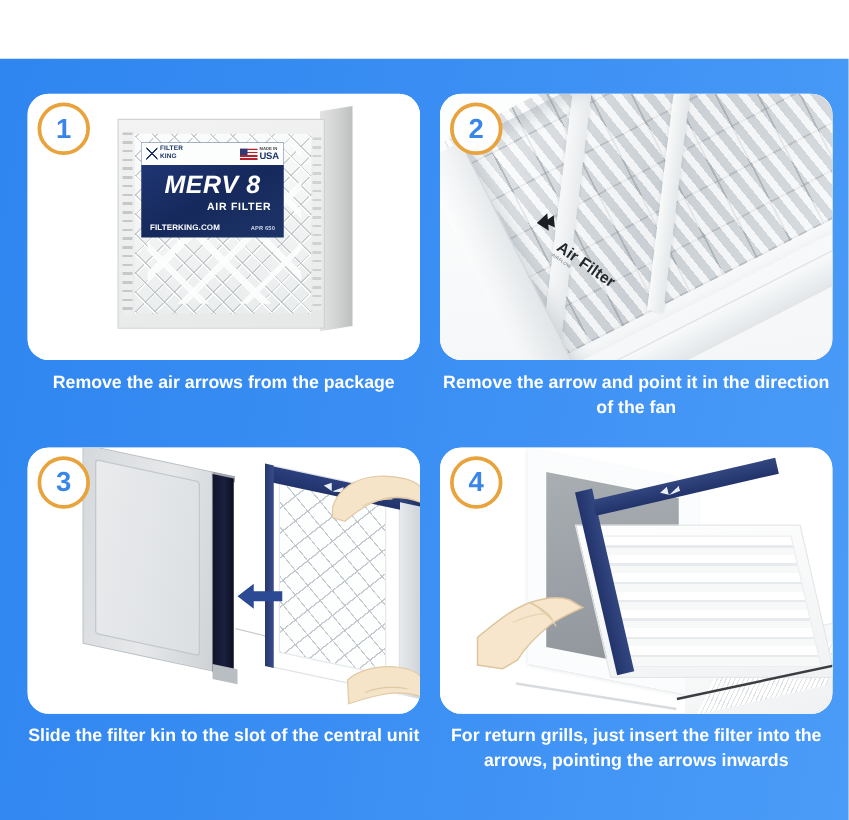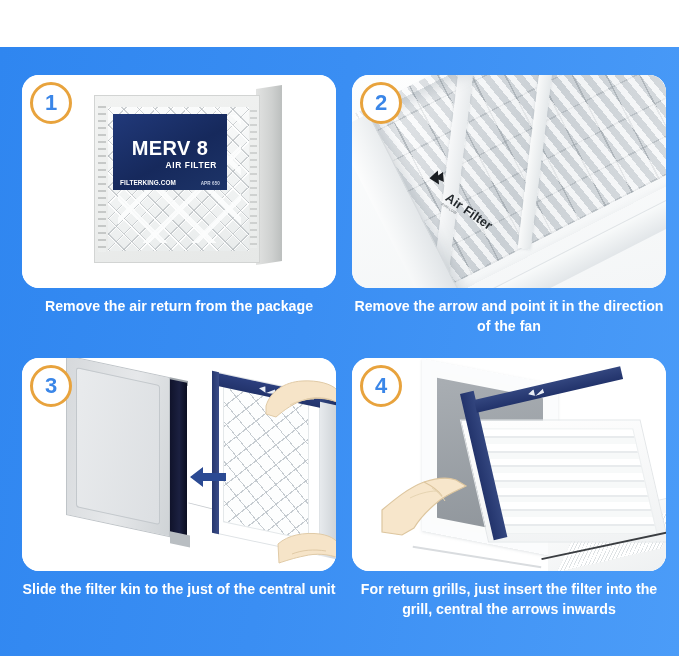--- a/index.html
+++ b/index.html
@@ -228,20 +228,21 @@
   .lbl-usa-txt { line-height: 1; }
   .lbl-usa-small { display: block; font-size: 3.4px; font-weight: bold; color: #4a4a4a; }
   .lbl-usa-big   { display: block; font-size: 7.6px; font-weight: bold; color: #1c3468; letter-spacing: -0.2px; }
 
   .lbl-merv {
     position: absolute;
     left: 0; top: 24px; width: 114px;
     text-align: center;
     font-size: 20px;
     font-weight: bold;
+    font-style: italic;
     color: #ffffff;
     letter-spacing: 0.4px;
     line-height: 1;
   }
   .lbl-af {
     position: absolute;
     left: 0; top: 46px; width: 114px;
     text-align: right;
     padding-right: 10px;
     font-size: 8.4px;
@@ -628,32 +629,48 @@
             <div class="filter-box">
               <div class="fb-side"></div>
               <div class="fb-front">
                 <div class="fb-media">
                   <div class="fb-x"></div>
                 </div>
                 <div class="fb-ticks"></div>
                 <div class="fb-ticks-r"></div>
 
                 <div class="fb-label">
+                  <div class="lbl-top">
+                    <div class="lbl-brand">
+                      <span class="lbl-brand-mark"></span>
+                      <span class="lbl-brand-txt">
+                        <span>FILTER</span><br>
+                        <span>KING</span>
+                      </span>
+                    </div>
+                    <div class="lbl-usa">
+                      <span class="lbl-flag"></span>
+                      <span class="lbl-usa-txt">
+                        <span class="lbl-usa-small">MADE IN</span>
+                        <span class="lbl-usa-big">USA</span>
+                      </span>
+                    </div>
+                  </div>
                   <div class="lbl-merv">MERV 8</div>
                   <div class="lbl-af">AIR FILTER</div>
                   <div class="lbl-bot">
                     <span class="lbl-site">FILTERKING.COM</span>
                     <span class="lbl-apr">APR 650</span>
                   </div>
                 </div>
               </div>
             </div>
           </div>
         </div>
-        <div class="caption">Remove the air return from the package</div>
+        <div class="caption">Remove the air arrows from the package</div>
       </div>
 
       <div class="panel panel-2">
         <div class="card">
 
           <div class="badge">
             <span>2</span>
           </div>
 
           <div class="p2-stage">
@@ -723,21 +740,21 @@
             </div>
 
             <div class="hand-bot">
               <svg width="64" height="34" viewBox="0 0 64 34">
                 <path d="M2,14 C12,5 28,2 44,4 C56,6 63,11 63,18 L63,28 C52,24 40,23 28,26 C18,28 9,31 3,33 Z" fill="#f6e4c8" stroke="#e0caa6" stroke-width="1"></path>
                 <path d="M16,24 C26,20 38,19 50,21" fill="none" stroke="#e0caa6" stroke-width="1"></path>
               </svg>
             </div>
           </div>
         </div>
-        <div class="caption">Slide the filter kin to the just of the central unit</div>
+        <div class="caption">Slide the filter kin to the slot of the central unit</div>
       </div>
 
       <div class="panel panel-4">
         <div class="card">
 
           <div class="badge">
             <span>4</span>
           </div>
 
           <div class="p4-stage">
@@ -765,18 +782,18 @@
                 <path d="M44,28 C52,32 58,36 62,42" fill="none" stroke="#ddc69f" stroke-width="1.2"></path>
                 <path d="M52,34 C58,38 62,42 65,47" fill="none" stroke="#e6d4b2" stroke-width="1"></path>
                 <path d="M30,44 C38,40 48,37 57,37" fill="none" stroke="#e6d4b2" stroke-width="1"></path>
               </svg>
             </div>
 
             <div class="g4-floorline"></div>
             <div class="g4-wallline"></div>
           </div>
         </div>
-        <div class="caption">For return grills, just insert the filter into the grill, central the arrows inwards</div>
+        <div class="caption">For return grills, just insert the filter into the arrows, pointing the arrows inwards</div>
       </div>
 
     </div>
   </div>
 </div>
 
 </body></html>

